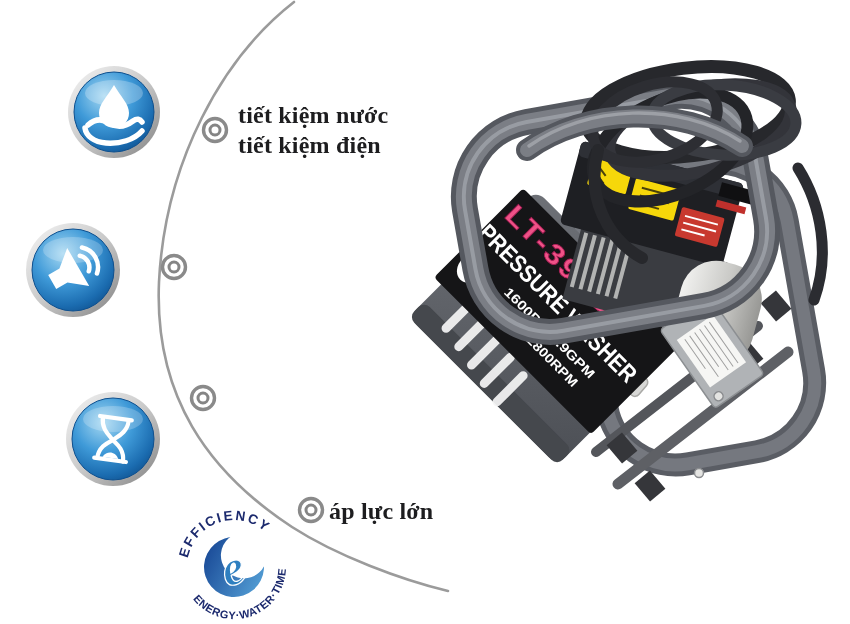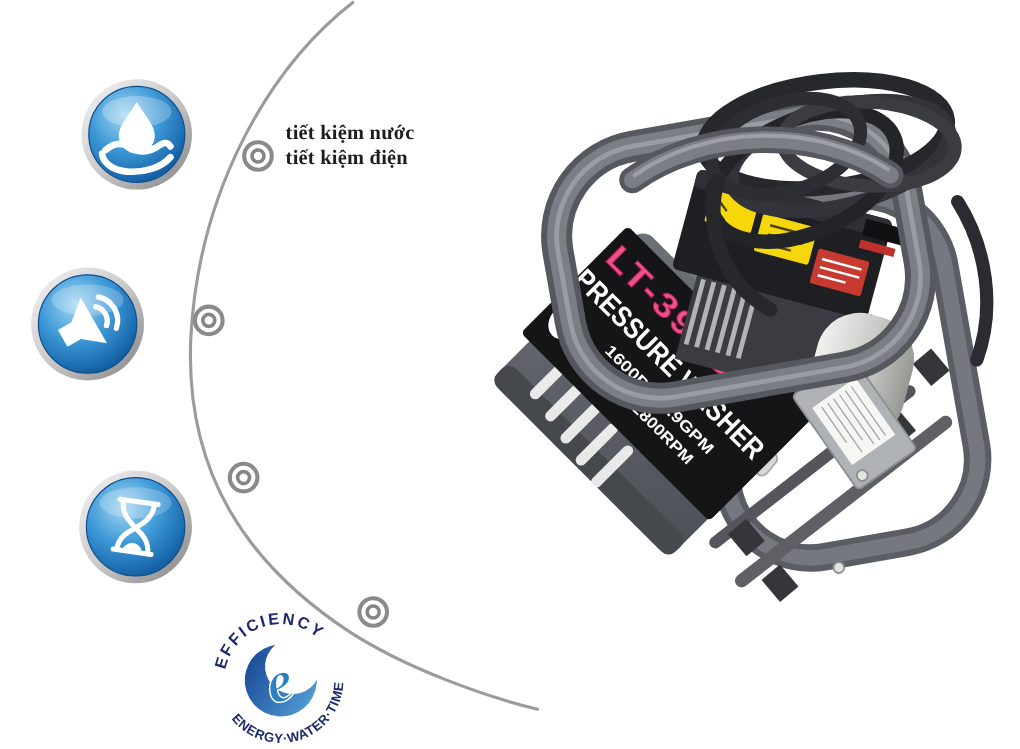--- a/index.html
+++ b/index.html
@@ -1,19 +1,19 @@
 <!DOCTYPE html>
 <html><head>
 <meta charset="utf-8">
 <style>
   html,body{margin:0;padding:0;background:#fff;}
   .stage{position:relative;width:850px;height:624px;background:#fff;overflow:hidden;
          font-family:"Liberation Serif","DejaVu Serif",serif;}
   .art{position:absolute;left:0;top:0;width:850px;height:624px;}
-  .feature-label{position:absolute;font-weight:700;font-size:17px;line-height:1.26;
+  .feature-label{position:absolute;font-weight:700;font-size:24px;line-height:1.26;
                  color:#1d1d1f;white-space:pre-line;letter-spacing:.2px;}
   .badge-arc-text{font-family:"Liberation Sans","DejaVu Sans",sans-serif;font-weight:700;}
   .panel-text{font-family:"Liberation Sans","DejaVu Sans",sans-serif;font-weight:700;}
   .eff-e{font-family:"Liberation Serif","DejaVu Serif",serif;font-style:italic;font-weight:700;}
 </style>
 </head>
 <body>
 
 <div class="stage">
 
@@ -206,14 +206,15 @@
       <textPath href="#arcTop" startOffset="50%" text-anchor="middle">EFFICIENCY</textPath>
     </text>
     <text class="badge-arc-text" font-size="11" letter-spacing="0.5" fill="#1c2a6e">
       <textPath href="#arcBot" startOffset="50%" text-anchor="middle">ENERGY·WATER·TIME</textPath>
     </text>
   </g>
 </svg>
 
 <div class="feature-label" style="left:238px;top:100px;">tiết kiệm nước
 tiết kiệm điện</div>
+<div class="feature-label" style="left:329px;top:496px;">áp lực lớn</div>
 
 </div>
 
 </body></html>

